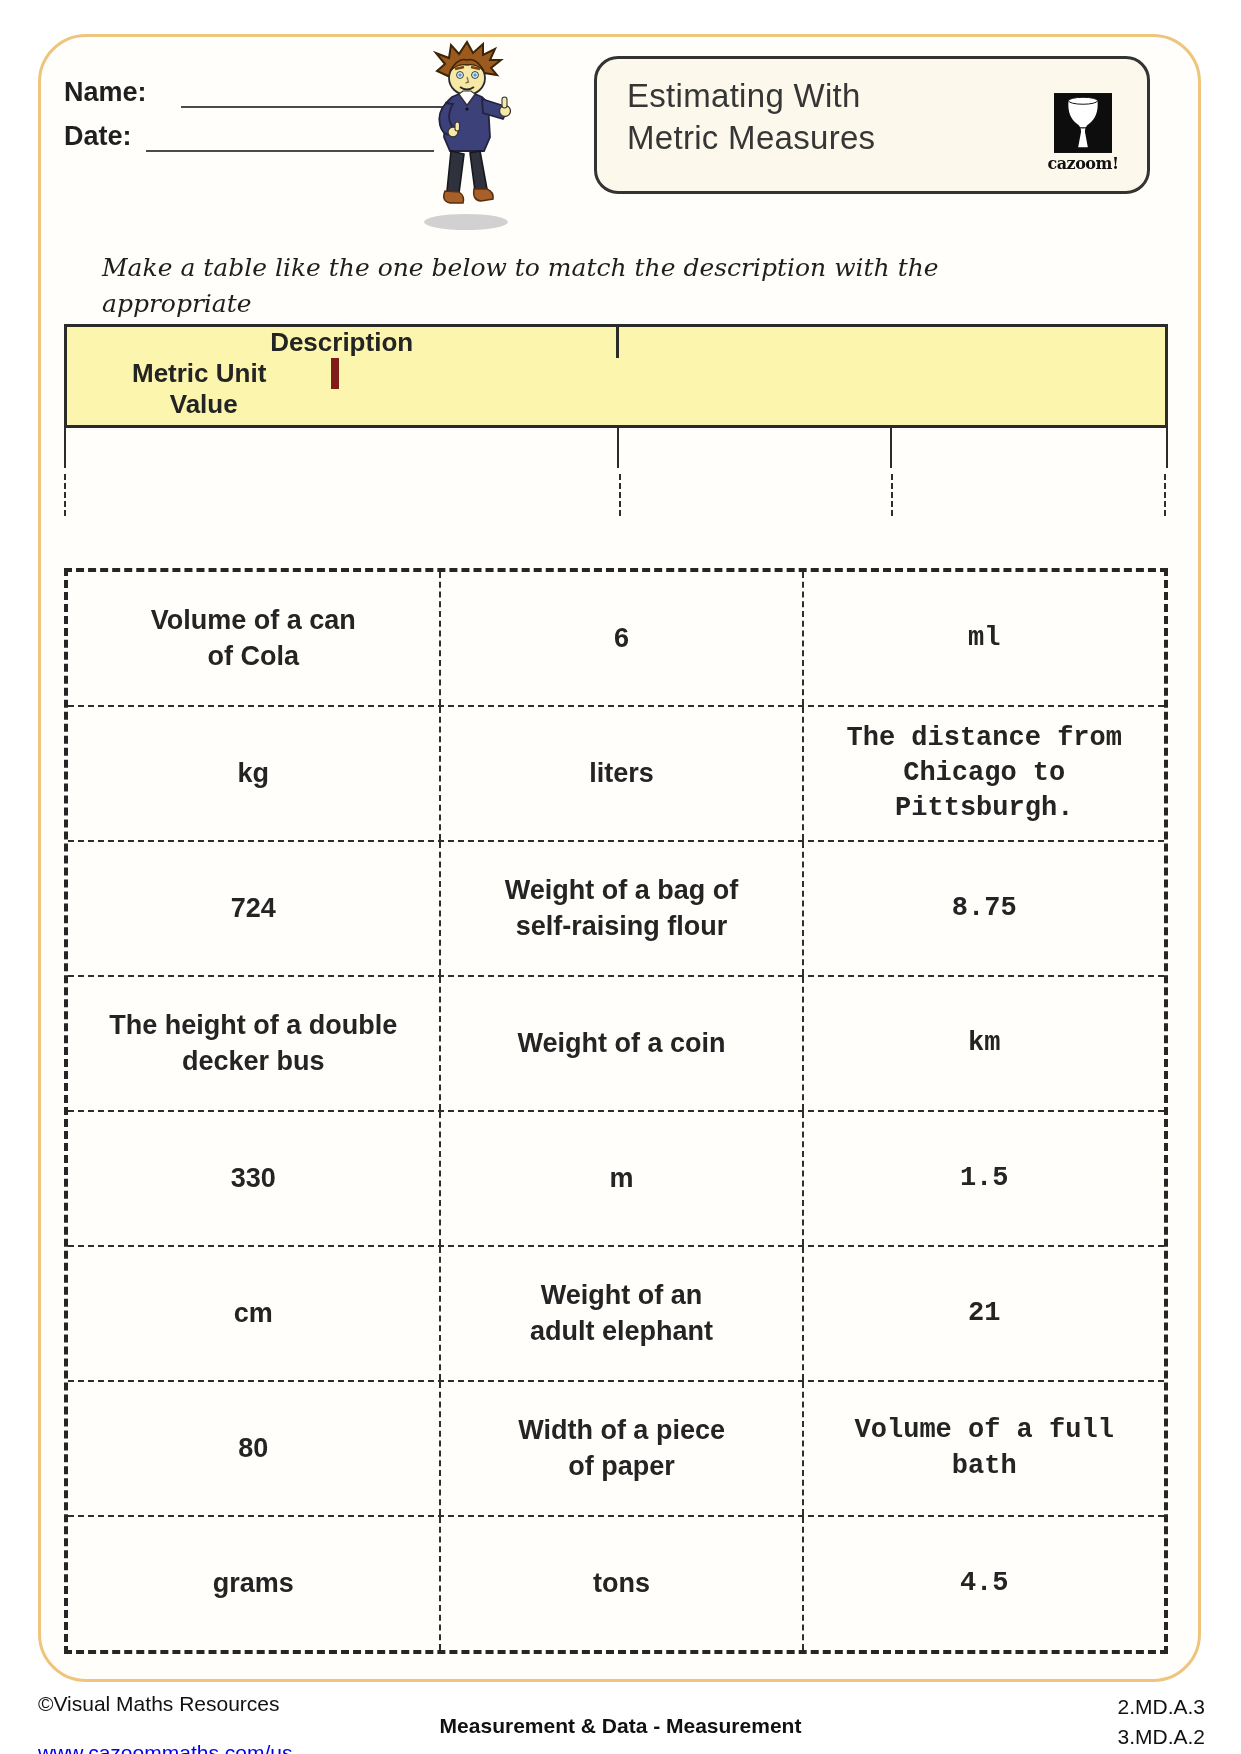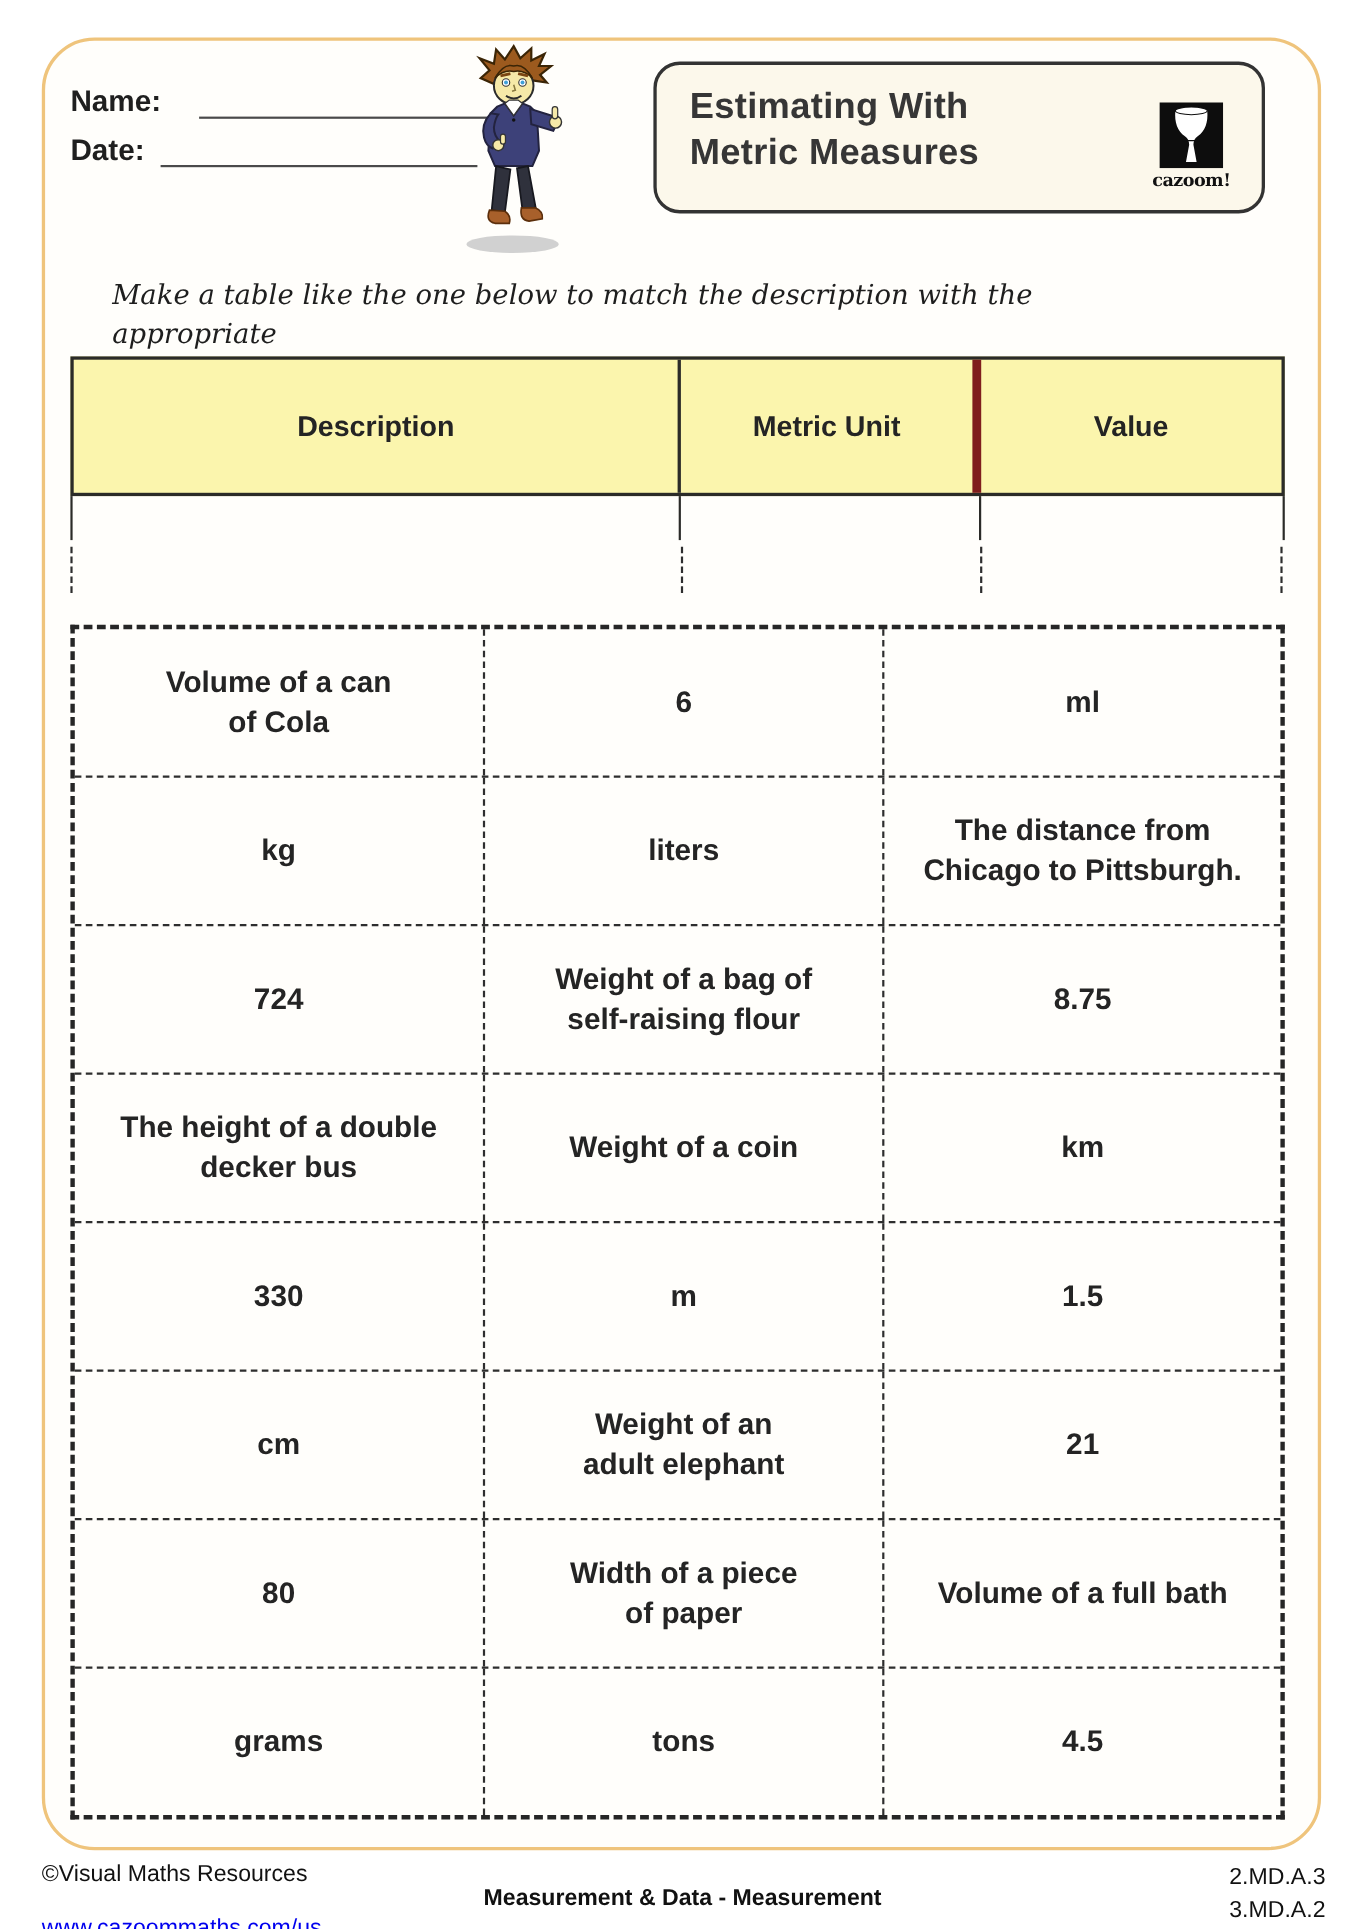--- a/index.html
+++ b/index.html
@@ -9,51 +9,51 @@
   
   .frame{left:38px;top:34px;width:1157px;height:1642px;border:3px solid #EFC47C;border-radius:48px;background:#fffefb;}
 
   
   .field-row{left:64px;display:flex;align-items:flex-end;font-weight:bold;font-size:27px;color:#1f1f1f;}
   .nrow{top:76px;gap:20px;} .drow{top:120px;}
   .write-line{display:inline-block;width:288px;border-bottom:2px solid #4a4a4a;height:30px;margin-left:14px;}
 
   
   .title-box{left:594px;top:56px;width:556px;height:138px;background:#FCF8EB;border:3px solid #333333;border-radius:24px;box-sizing:border-box;}
-  .title-text{left:30px;top:16px;font-size:33px;line-height:1.28;font-weight:bold;color:#363636;letter-spacing:.3px;}
+  .title-text{left:30px;top:16px;font-size:33px;line-height:1.28;font-weight:normal;color:#363636;letter-spacing:.3px;}
   .logo{right:18px;top:34px;width:92px;text-align:center;}
   .logo-box{width:58px;height:60px;margin:0 auto;display:block;}
   .logo-word{font-family:"DejaVu Serif",serif;font-weight:bold;font-size:16px;color:#111;letter-spacing:-0.5px;margin-top:1px;}
 
   
   .instructions{left:102px;top:250px;width:860px;font-family:"DejaVu Serif",serif;font-style:italic;font-size:25px;line-height:1.42;color:#1e1e1e;white-space:pre-line;}
 
   
   .htable{left:64px;top:324px;width:1104px;box-sizing:border-box;}
-  .ht-head{display:flex;height:127px;border:3px solid #2b2b28;background:#FBF5AD;box-sizing:border-box;}
+  .ht-head{display:flex;height:104px;border:3px solid #2b2b28;background:#FBF5AD;box-sizing:border-box;flex-direction:column;}
   .ht-head .hcell{display:flex;align-items:center;justify-content:center;font-weight:bold;font-size:26px;color:#242424;box-sizing:border-box;}
   .hc0{width:50.3%;border-right:3px solid #2b2b28;}
   .hc1{width:24.8%;border-right:8px solid #7f1d1d;}
   .hc2{width:24.9%;}
   .ht-open{display:flex;height:40px;border-left:2px solid #2b2b28;border-right:2px solid #2b2b28;box-sizing:border-box;}
   .ht-open .ocell{box-sizing:border-box;}
   .oc0{width:50.3%;border-right:2px solid #2b2b28;}
   .oc1{width:24.8%;border-right:2px solid #2b2b28;}
   .oc2{width:24.9%;}
   .ht-stubs{position:relative;height:50px;}
   .stub{position:absolute;top:6px;height:42px;border-left:2px dashed #2e2e2e;}
 
   
   .cards{left:64px;top:568px;width:1104px;border:4px dashed #262626;box-sizing:border-box;background:#fffefb;}
   .crow{display:flex;height:133px;}
   .crow + .crow{border-top:2px dashed #2e2e2e;}
   .cell{display:flex;align-items:center;justify-content:center;text-align:center;font-weight:bold;font-size:27px;line-height:1.3;color:#242424;white-space:pre-line;box-sizing:border-box;padding:0 12px;}
   .c0{width:34.0%;border-right:2px dashed #2e2e2e;}
   .c1{width:33.2%;border-right:2px dashed #2e2e2e;}
-  .c2{width:32.8%;}
+  .c2{width:32.8%;font-family:Liberation Mono, monospace;}
 
   
   .footer-left{left:38px;top:1692px;font-size:21px;color:#111;}
   .footer-url{left:38px;top:1722px;font-size:21px;color:#0000EE;text-decoration:underline;cursor:pointer;margin-top:19px;}
   .footer-center{left:50%;top:1714px;transform:translateX(-50%);font-size:21px;color:#111;white-space:nowrap;font-weight:bold;}
   .footer-right{right:36px;top:1692px;font-size:21px;color:#111;line-height:1.45;}
 
   svg{display:block;}
 </style>
 </head>

